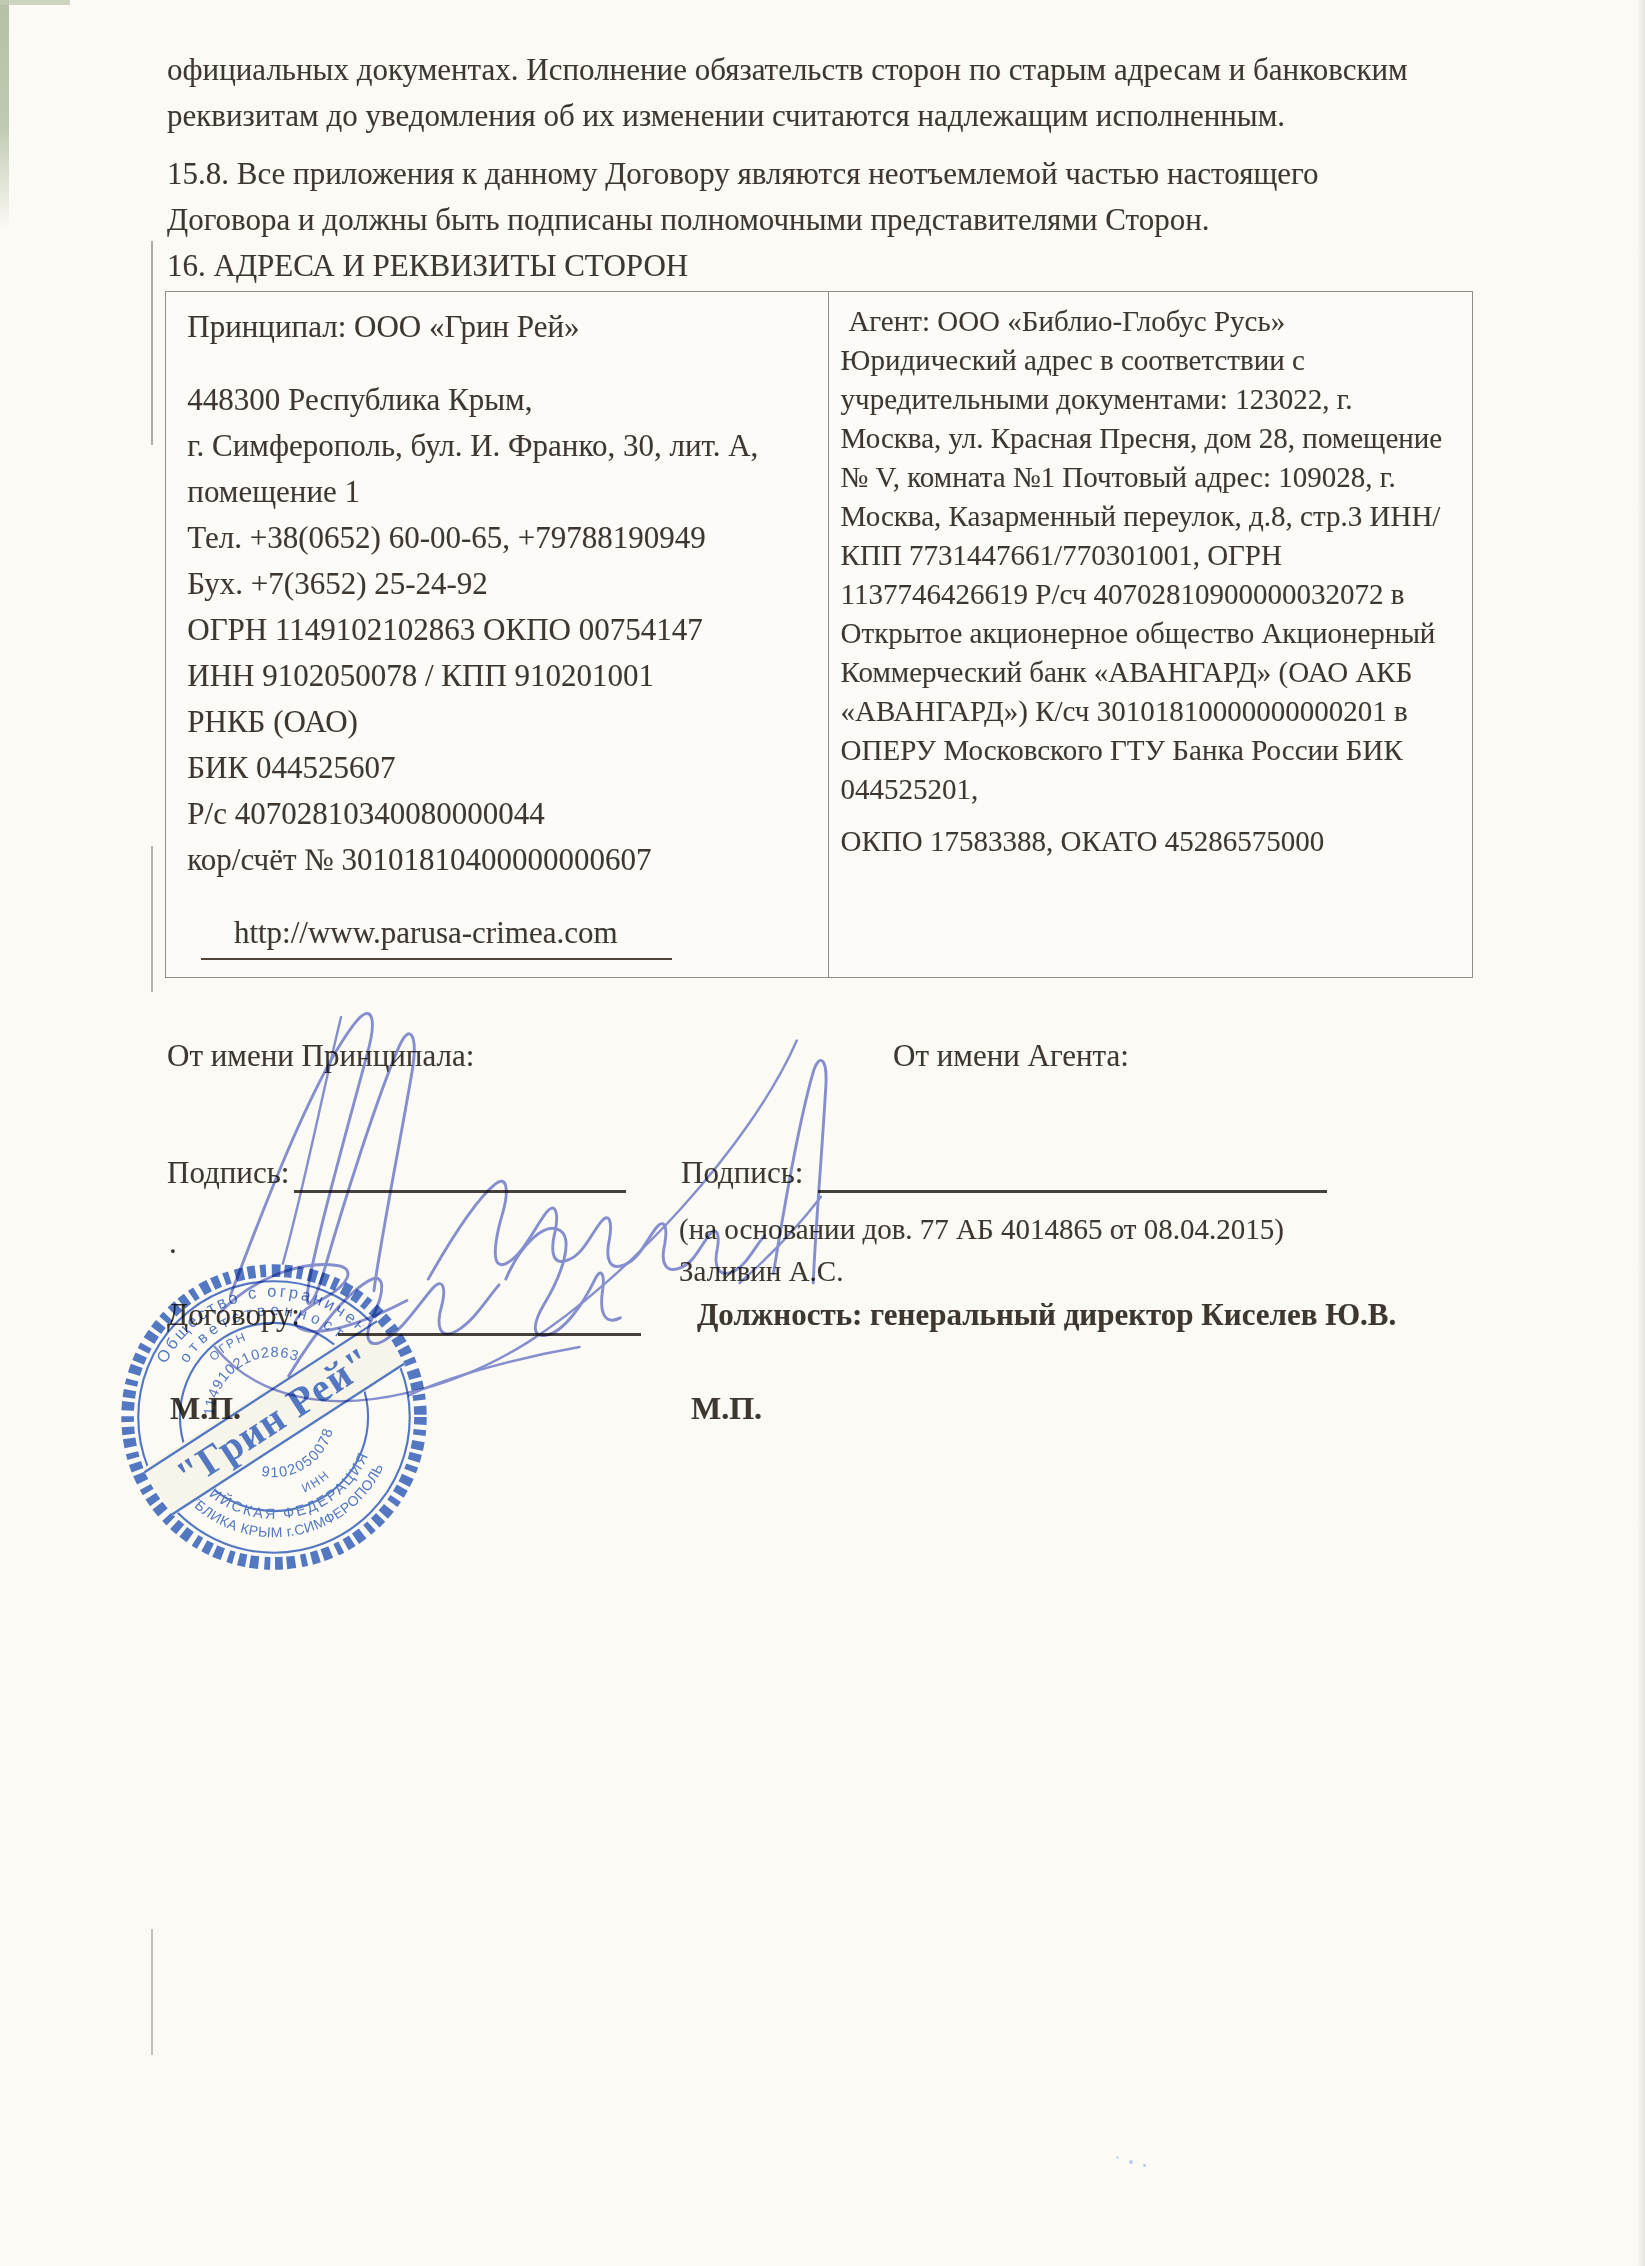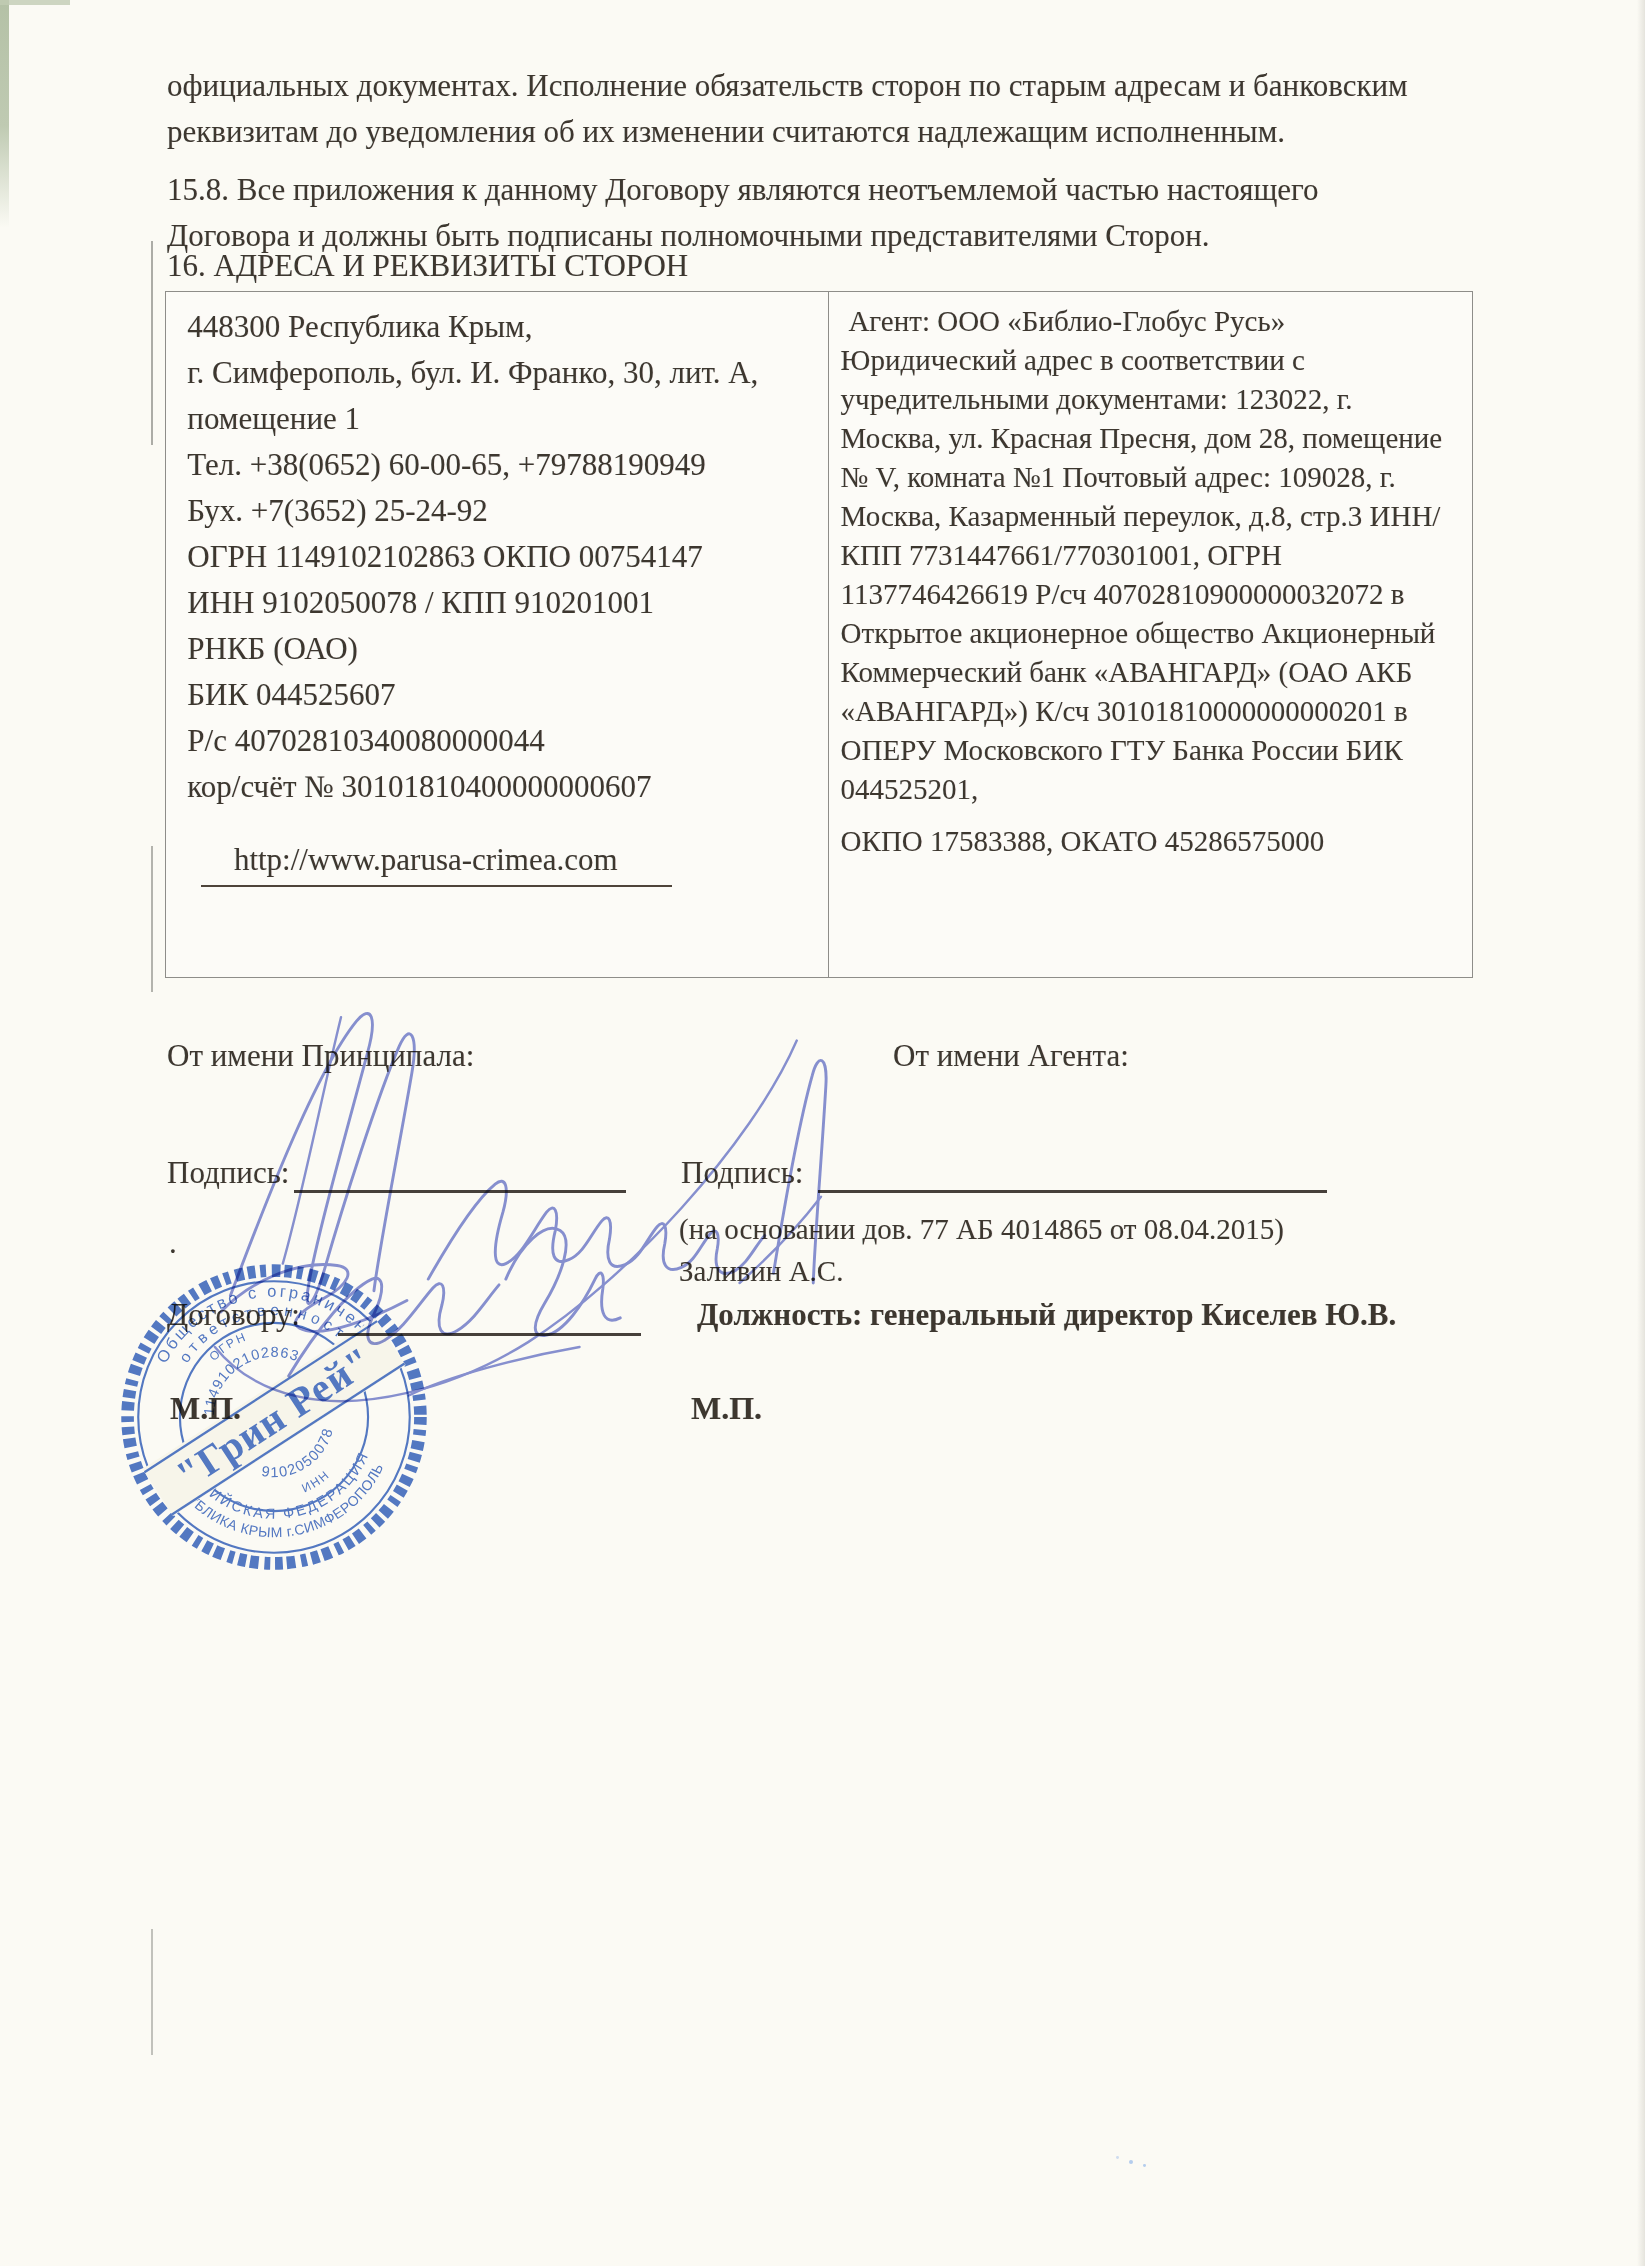--- a/index.html
+++ b/index.html
@@ -8,21 +8,21 @@
     width:1646px;height:2267px;
     background:#fbfaf4;
     overflow:hidden;
     font-family:"Liberation Serif","DejaVu Serif",serif;
     color:#3d372f;
   }
   .txt{
     text-shadow:0.6px 0 0 rgba(150,40,80,0.10), -0.6px 0 0 rgba(0,130,130,0.10);
   }
   .abs{position:absolute;}
-  .body-par{font-size:31px;line-height:46px;margin-top:16px;}
+  .body-par{font-size:31px;line-height:46px;}
   .heading{font-size:31px;line-height:39px;}
 
   
   .req-table{
     position:absolute;left:165px;top:291px;
     width:1308px;height:687px;
     border:1.9px solid #8e8d89;
     box-sizing:border-box;
     display:flex;
     background:rgba(255,255,255,0.25);
@@ -94,20 +94,21 @@
   <div class="speck" style="left:1116px;top:2156px;width:2.9px;height:2.9px;opacity:.35;"></div>
 
   <div class="abs txt body-par" style="left:167px;top:47px;width:1325px;">официальных документах. Исполнение обязательств сторон по старым адресам и банковским реквизитам до уведомления об их изменении считаются надлежащим исполненным.</div>
 
   <div class="abs txt body-par" style="left:167px;top:151px;width:1242px;">15.8. Все приложения к данному Договору являются неотъемлемой частью настоящего Договора и должны быть подписаны полномочными представителями Сторон.</div>
 
   <div class="abs txt heading" style="left:167px;top:246px;">16. АДРЕСА И РЕКВИЗИТЫ СТОРОН</div>
 
   <div class="req-table">
     <div class="req-cell-left txt">
+      <div class="principal-title">Принципал: ООО «Грин Рей»</div>
       <div>448300 Республика Крым,</div>
       <div>г. Симферополь, бул. И. Франко, 30, лит. А,</div>
       <div>помещение 1</div>
       <div>Тел. +38(0652) 60-00-65, +79788190949</div>
       <div>Бух. +7(3652) 25-24-92</div>
       <div>ОГРН 1149102102863 ОКПО 00754147</div>
       <div>ИНН 9102050078 / КПП 910201001</div>
       <div>РНКБ (ОАО)</div>
       <div>БИК 044525607</div>
       <div>Р/с  40702810340080000044</div>

